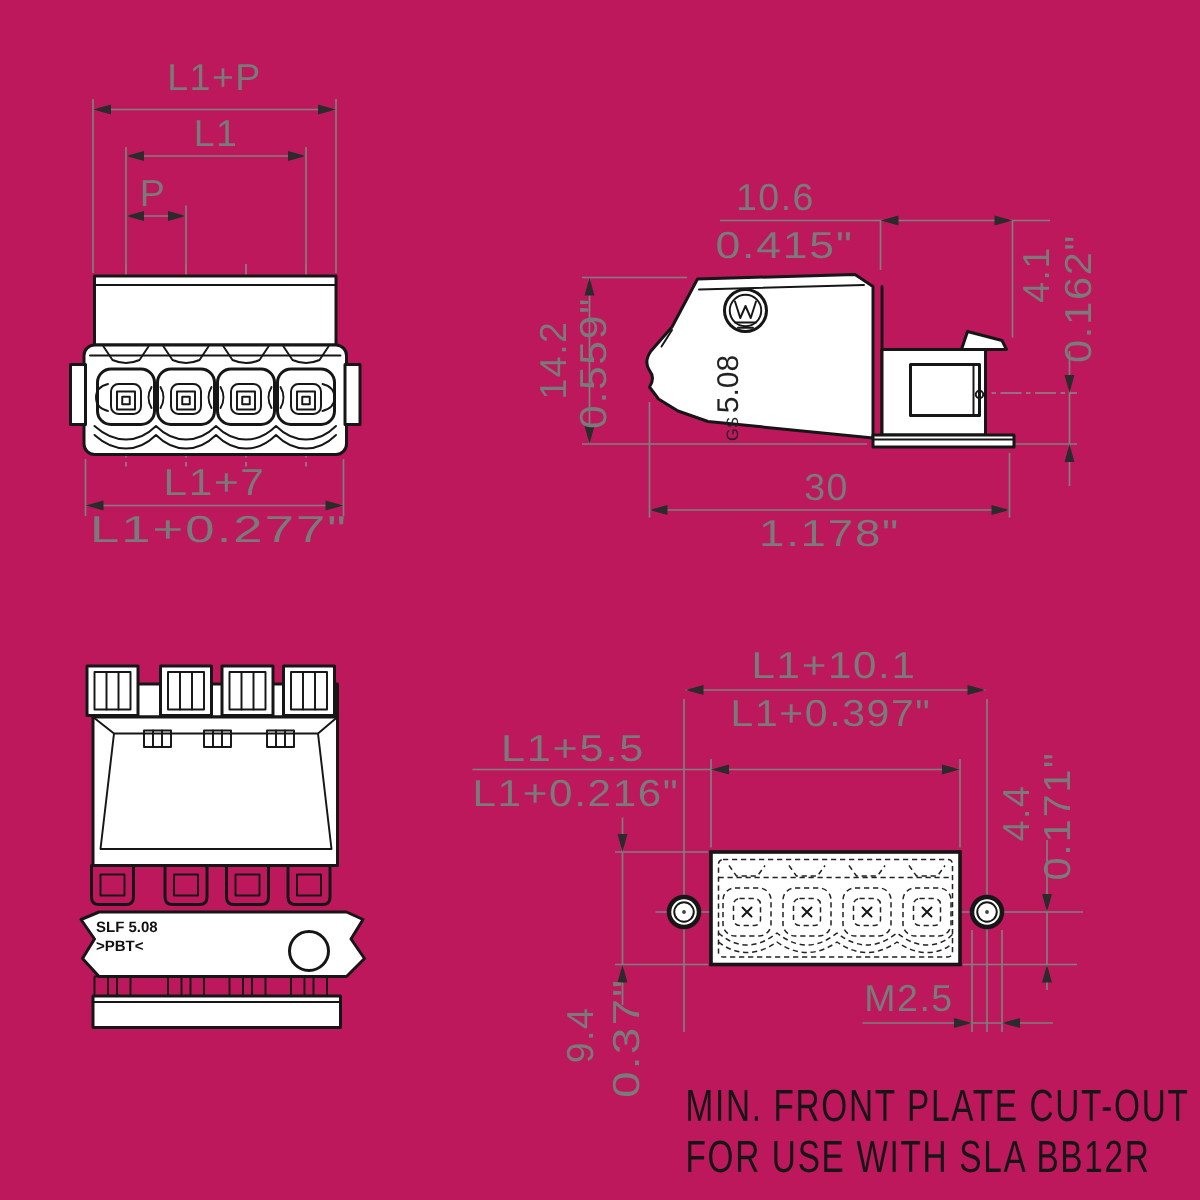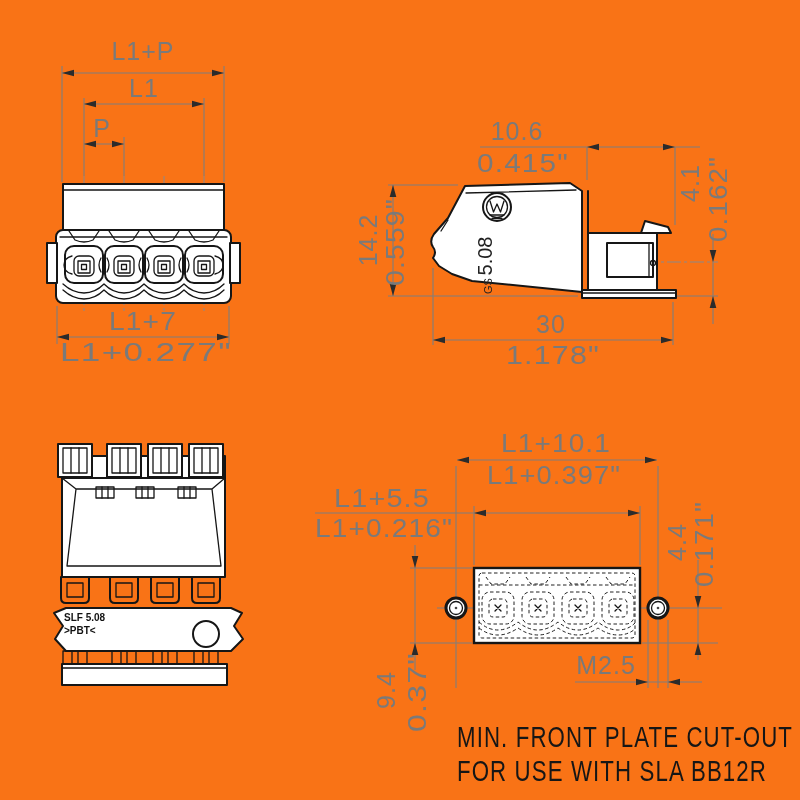--- a/index.html
+++ b/index.html
@@ -1,16 +1,16 @@
 <!DOCTYPE html>
 <html><head>
 <meta charset="utf-8">
 <style>
   html,body{margin:0;padding:0;background:#ffffff;}
-  #canvas{position:relative;width:800px;height:800px;background:#f97316;overflow:hidden;}
+  #canvas{position:relative;width:800px;height:800px;background:#be185d;overflow:hidden;}
   svg{display:block;}
   .o2{stroke:#161616;stroke-width:2;fill:none;stroke-linejoin:round;stroke-linecap:round;}
   .o2f{stroke:#161616;stroke-width:2;fill:#ffffff;stroke-linejoin:round;}
   .o1{stroke:#161616;stroke-width:1.3;fill:none;stroke-linejoin:round;stroke-linecap:round;}
   .d{stroke:#7f7f7f;stroke-width:1.1;fill:none;}
   .cl{stroke:#8a8a8a;stroke-width:1;fill:none;stroke-dasharray:14 3 3 3;}
   .dash{stroke:#222222;stroke-width:1;fill:none;stroke-dasharray:3.5 2.5;stroke-linejoin:round;}
   .ah{fill:#2b2b2b;stroke:none;}
   text{font-family:"Liberation Sans",sans-serif;}
   .dim{font-size:25px;fill:#7a7a7a;letter-spacing:1px;}

